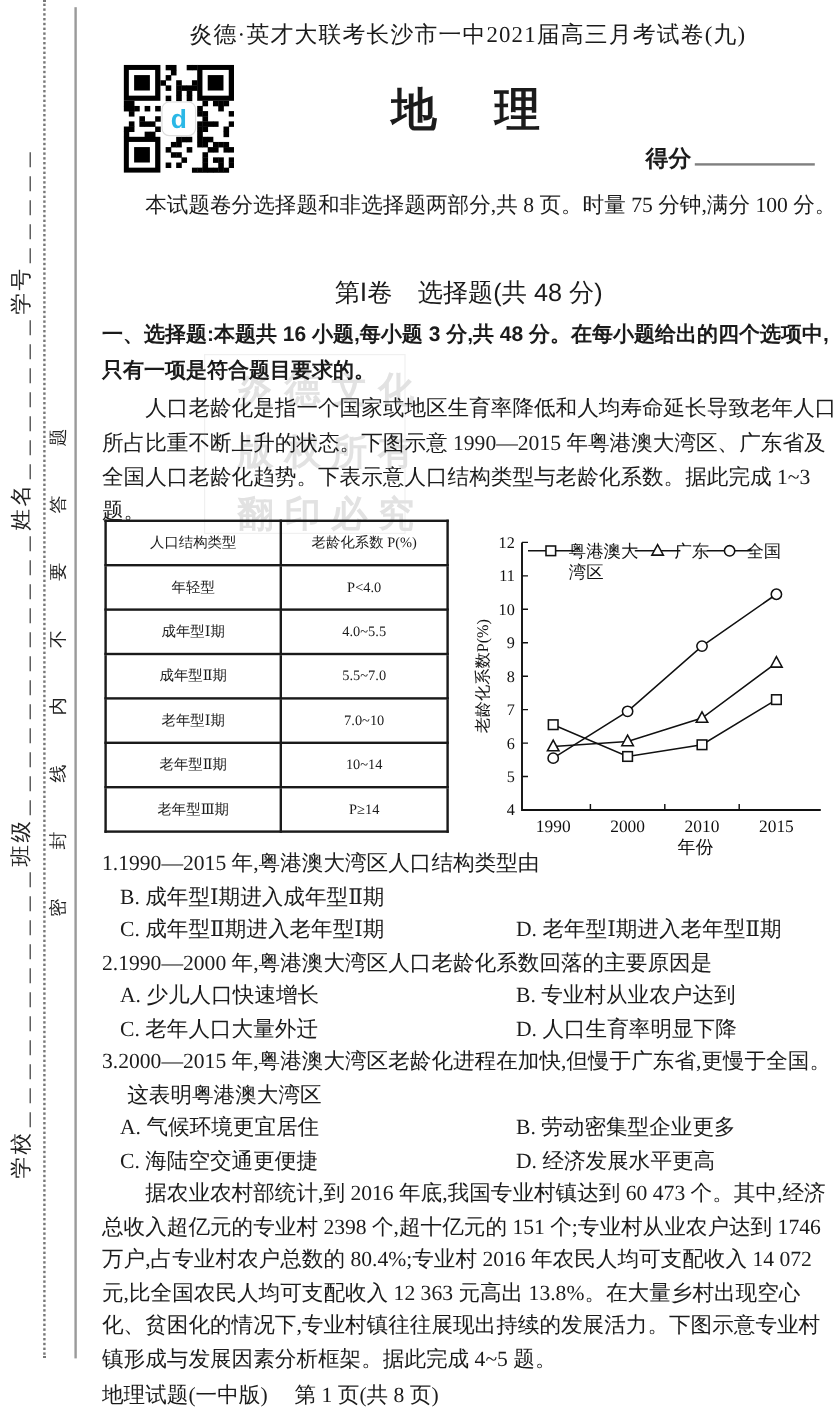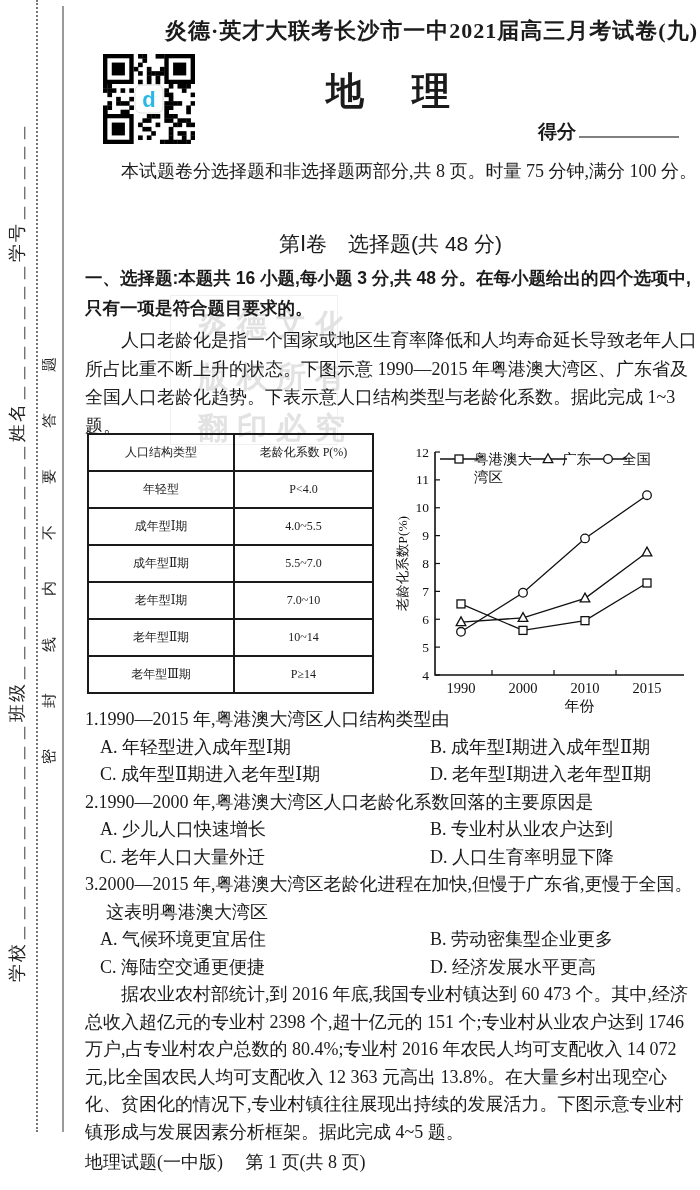--- a/index.html
+++ b/index.html
@@ -22,22 +22,22 @@
     left:49px; top:540px; white-space:nowrap; font-size:15px; letter-spacing:41px;
     transform:translate(-50%,-50%) rotate(-90deg); color:#222;
   }
 
   
   #watermark-box { left:170px; top:295px; width:168px; height:150px; border:1px solid #f0f0f0; }
   .wm-line { left:196px; width:160px; font-size:30px; font-weight:bold; letter-spacing:9px;
              color:#e2e2e2; white-space:nowrap;text-align:center; }
 
   
-  #paper-title { left:82px; right:2px; top:16px; text-align:right; font-size:22px;
-                 font-weight:bold; white-space:nowrap; letter-spacing:1px; }
+  #paper-title { left:82px; right:2px; top:16px; text-align:center; font-size:19px;
+                 font-weight:normal; white-space:nowrap; letter-spacing:1px; }
   #qr-wrap { left:103px; top:54px; width:92px; height:90px; }
   #subject-title { left:85px; right:4px; top:66px; text-align:center; font-size:38px;
                    font-weight:bold; letter-spacing:5px; }
   #score-row { left:538px; top:119px; font-size:19px; font-weight:bold; }
   #score-line { display:inline-block; width:100px; border-bottom:2px solid #808080;
                 height:18px; margin-left:3px; }
 
   
   #intro { left:85px; top:156px; width:614px; font-size:18px; line-height:31px; text-indent:2em; }
   #section-title { left:85px; right:4px; top:230px; text-align:center; font-size:21px; font-weight:normal; }
@@ -290,21 +290,20 @@
       <line x1="196" y1="22" x2="234" y2="22" stroke="#111" stroke-width="1.3"></line>
       <circle cx="215" cy="22" r="4.3" fill="#fff" stroke="#111" stroke-width="1.3"></circle>
       <text x="229" y="27" font-size="14.5" fill="#111">全国</text>
     </svg>
 </div>
 
 <div class="abs" id="main-lower">
   <div id="questions">
       <div class="q-stem">1.1990—2015 年,粤港澳大湾区人口结构类型由</div>
       <div class="opt-row">
-        <span>A. 年轻型进入成年型Ⅰ期</span>
         <span>B. 成年型Ⅰ期进入成年型Ⅱ期</span>
       </div>
       <div class="opt-row">
         <span>C. 成年型Ⅱ期进入老年型Ⅰ期</span>
         <span>D. 老年型Ⅰ期进入老年型Ⅱ期</span>
       </div>
       <div class="q-stem">2.1990—2000 年,粤港澳大湾区人口老龄化系数回落的主要原因是</div>
       <div class="opt-row">
         <span>A. 少儿人口快速增长</span>
         <span>B. 专业村从业农户达到</span>

